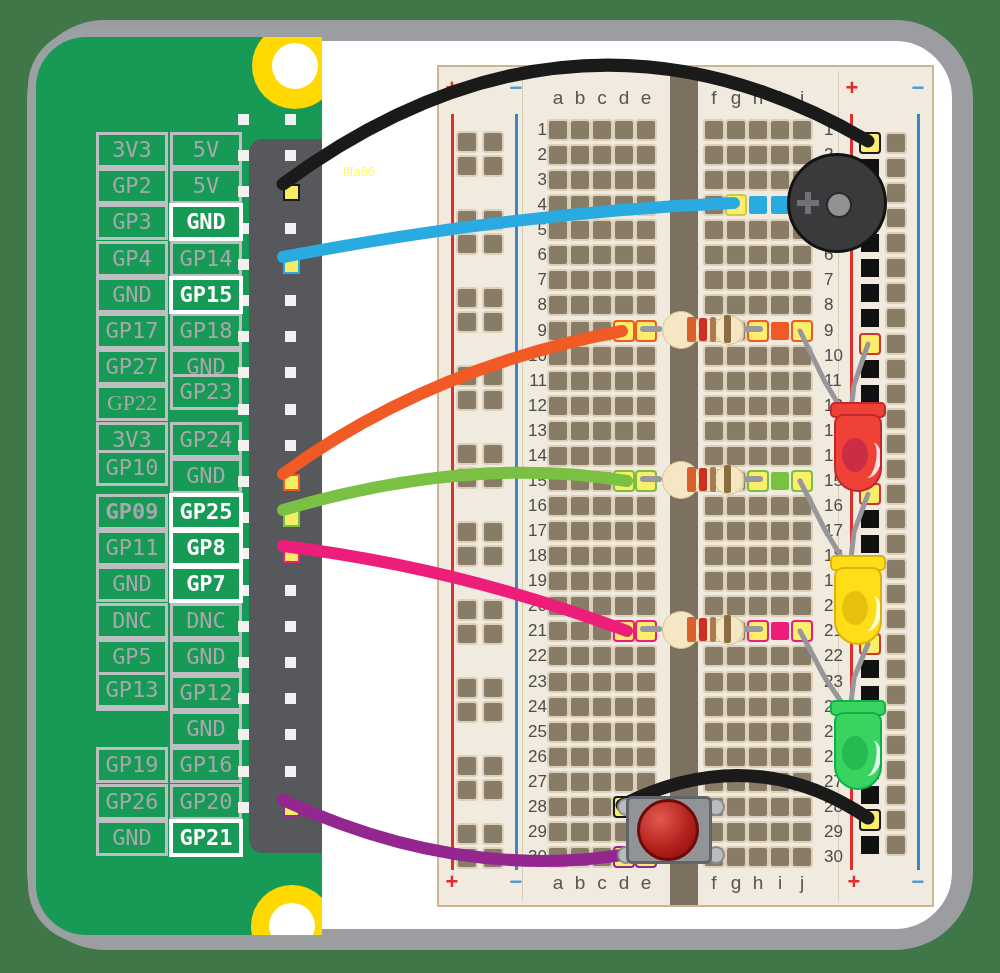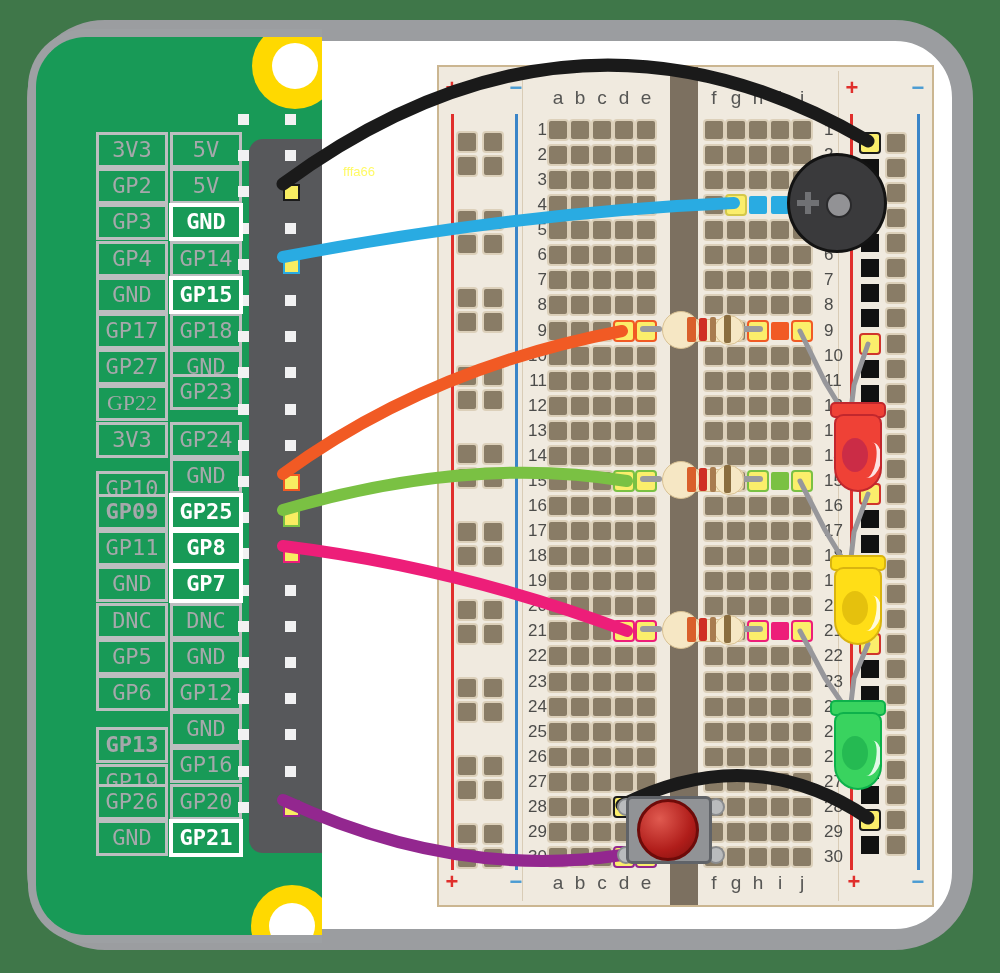--- a/index.html
+++ b/index.html
@@ -95,37 +95,37 @@
         <div class="gcell" style="left: 60px; top: 239.8px;">GND</div>
         <div class="gcell hl" style="left: 134px; top: 239.8px;">GP15</div>
         <div class="gcell" style="left: 60px; top: 276px;">GP17</div>
         <div class="gcell" style="left: 134px; top: 276px;">GP18</div>
         <div class="gcell" style="left: 60px; top: 312.2px;">GP27</div>
         <div class="gcell" style="left: 134px; top: 312.2px;">GND</div>
         <div class="gcell" style="left: 60px; top: 348.4px; font-family: Liberation Serif, serif;">GP22</div>
         <div class="gcell" style="left: 134px; top: 337px;">GP23</div>
         <div class="gcell" style="left: 60px; top: 384.6px;">3V3</div>
         <div class="gcell" style="left: 134px; top: 384.6px;">GP24</div>
-        <div class="gcell" style="left: 60px; top: 434px;">GP10</div>
+        <div class="gcell" style="left: 60px; top: 413px;">GP10</div>
         <div class="gcell" style="left: 134px; top: 420.8px;">GND</div>
         <div class="gcell" style="left: 60px; top: 457px; font-weight: bold;">GP09</div>
         <div class="gcell hl" style="left: 134px; top: 457px;">GP25</div>
         <div class="gcell" style="left: 60px; top: 493.2px;">GP11</div>
         <div class="gcell hl" style="left: 134px; top: 493.2px;">GP8</div>
         <div class="gcell" style="left: 60px; top: 529.4px;">GND</div>
         <div class="gcell hl" style="left: 134px; top: 529.4px;">GP7</div>
         <div class="gcell" style="left: 60px; top: 565.6px;">DNC</div>
         <div class="gcell" style="left: 134px; top: 565.6px;">DNC</div>
         <div class="gcell" style="left: 60px; top: 601.8px;">GP5</div>
         <div class="gcell" style="left: 134px; top: 601.8px;">GND</div>
         <div class="gcell" style="left: 60px; top: 638px;">GP6</div>
         <div class="gcell" style="left: 134px; top: 638px;">GP12</div>
-        <div class="gcell" style="left: 60px; top: 690px; font-weight: bold;">GP13</div>
+        <div class="gcell" style="left: 60px; top: 635px;">GP13</div>
         <div class="gcell" style="left: 134px; top: 674.2px;">GND</div>
-        <div class="gcell" style="left: 60px; top: 710.4px; margin-top: 17px;">GP19</div>
+        <div class="gcell" style="left: 60px; top: 710.4px;">GP19</div>
         <div class="gcell" style="left: 134px; top: 710.4px;">GP16</div>
         <div class="gcell" style="left: 60px; top: 746.6px;">GP26</div>
         <div class="gcell" style="left: 134px; top: 746.6px;">GP20</div>
         <div class="gcell" style="left: 60px; top: 782.8px;">GND</div>
         <div class="gcell hl" style="left: 134px; top: 782.8px;">GP21</div>
       </div>
     <div id="gpio-header"></div>
     <div id="gpio-pins">
         <div class="pin" style="left: 202px; top: 77px;"></div>
         <div class="pin" style="left: 249px; top: 77px;"></div>

